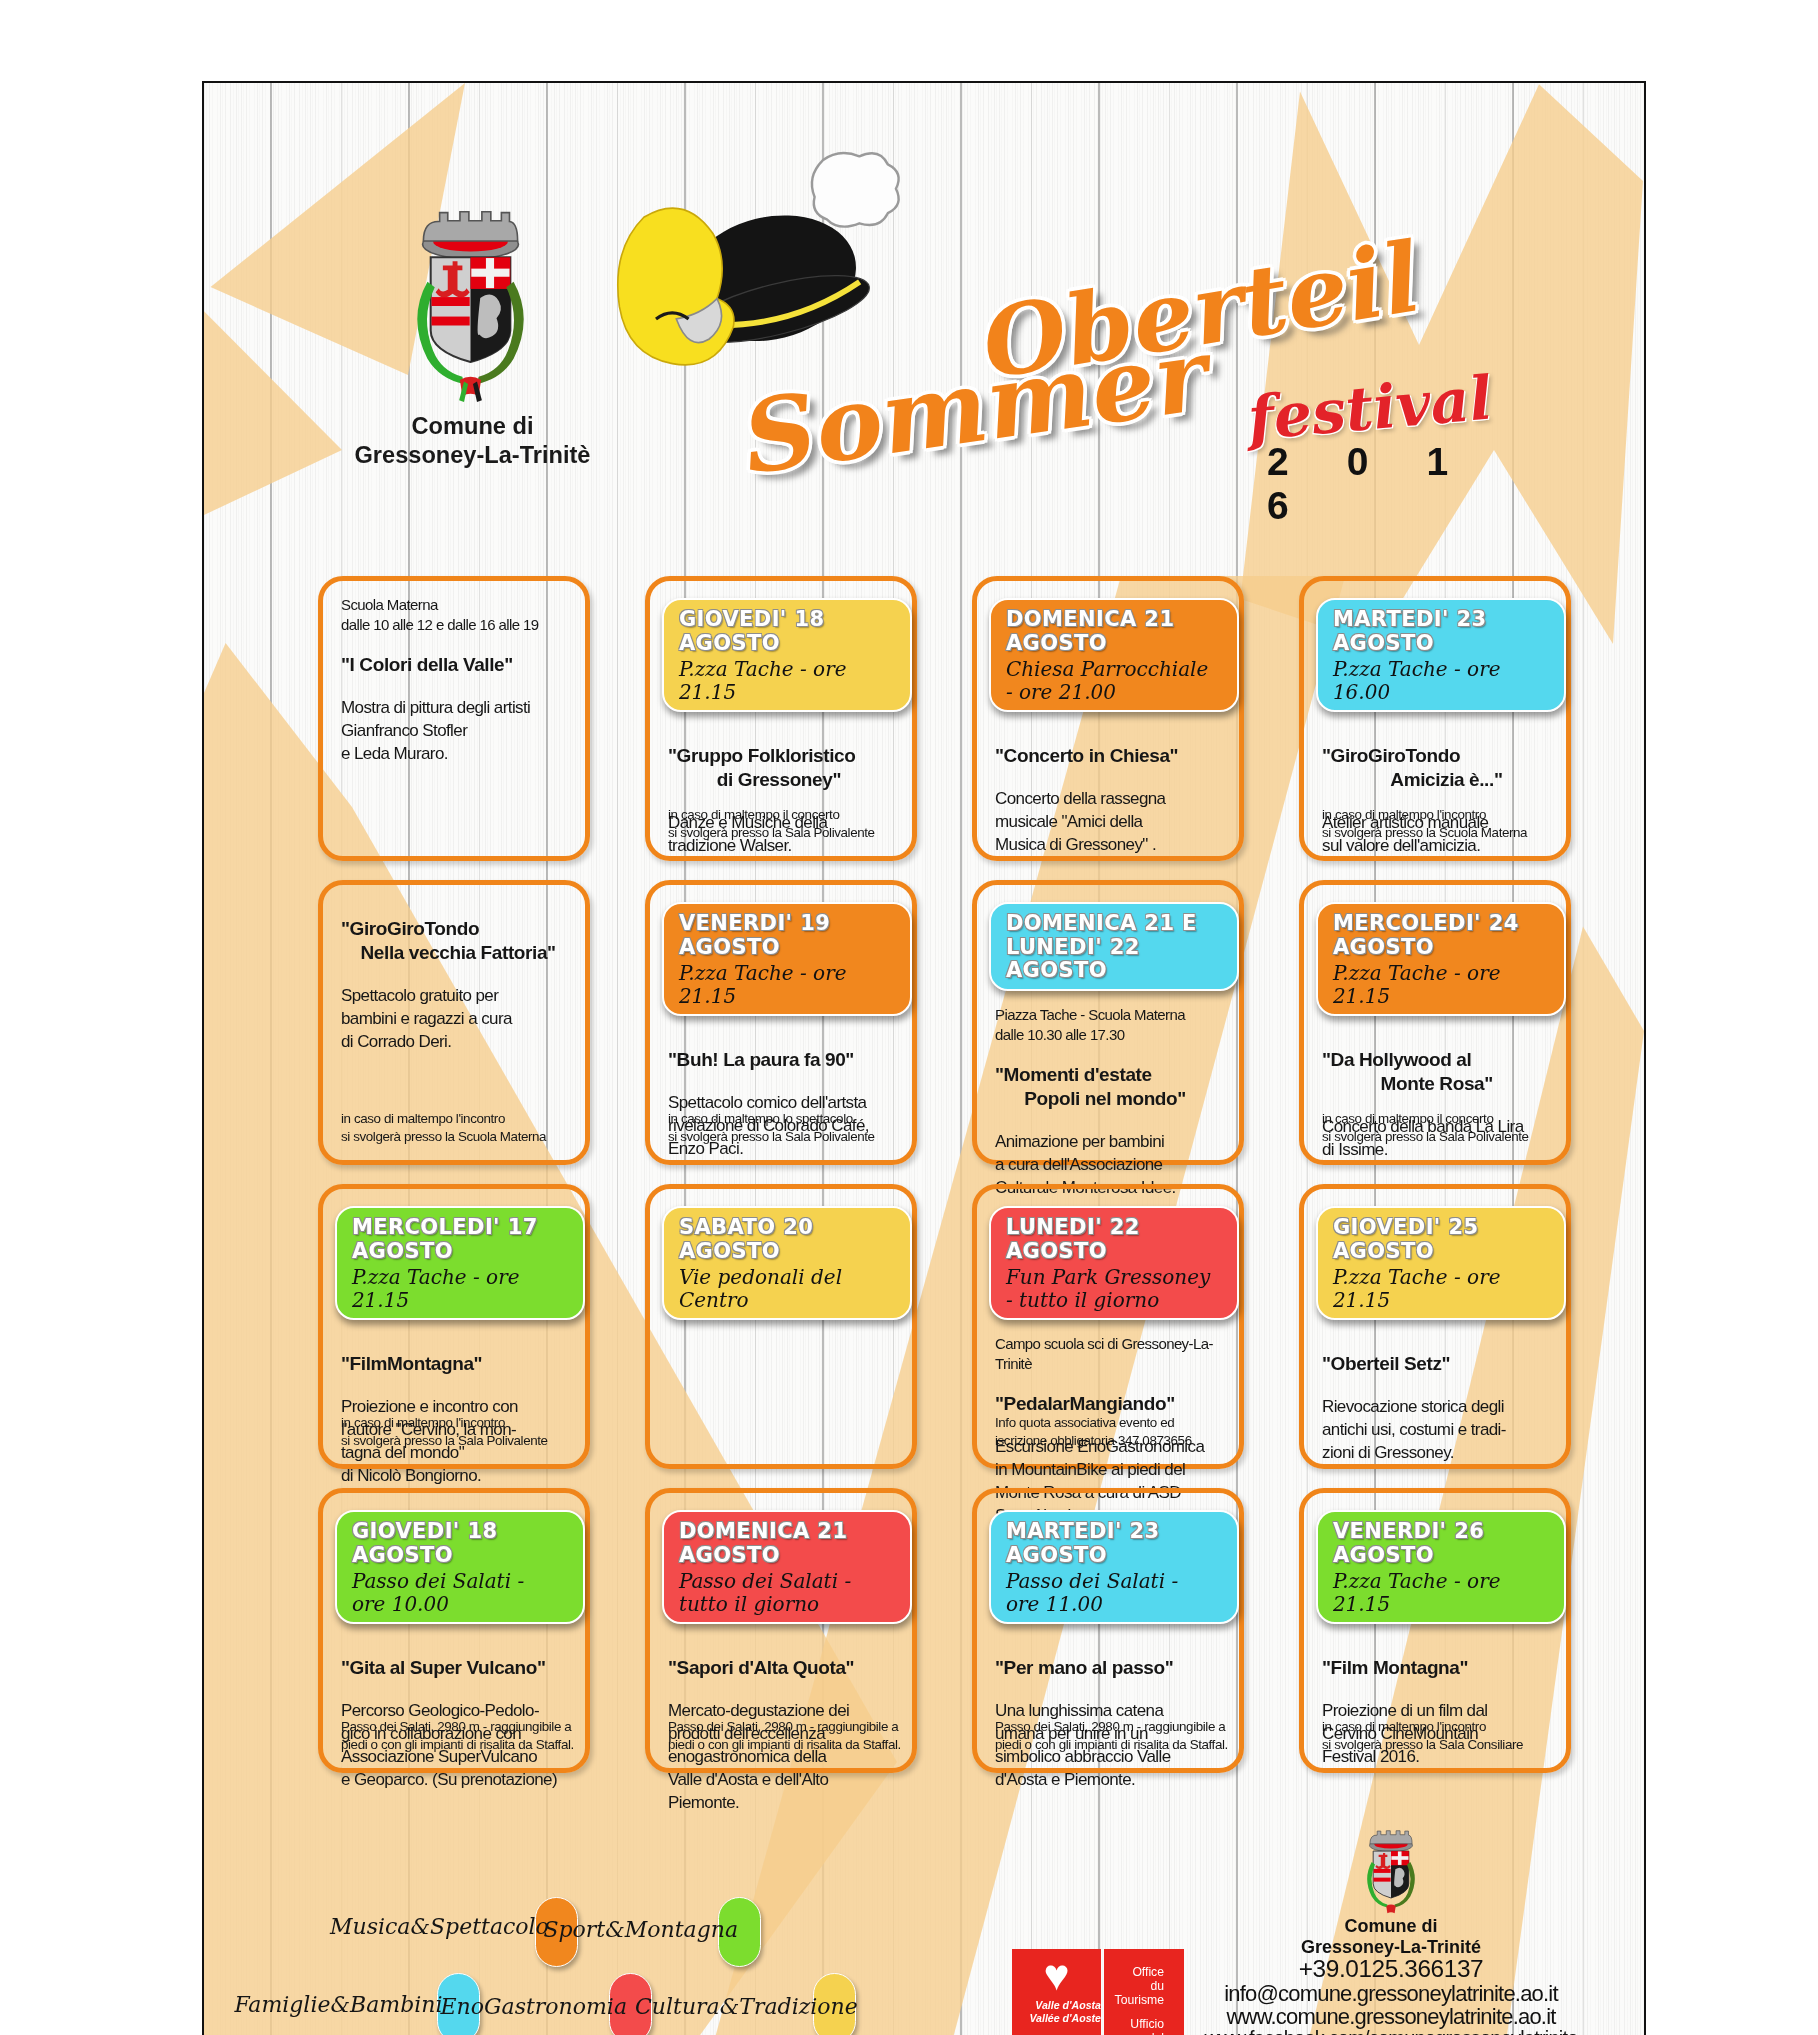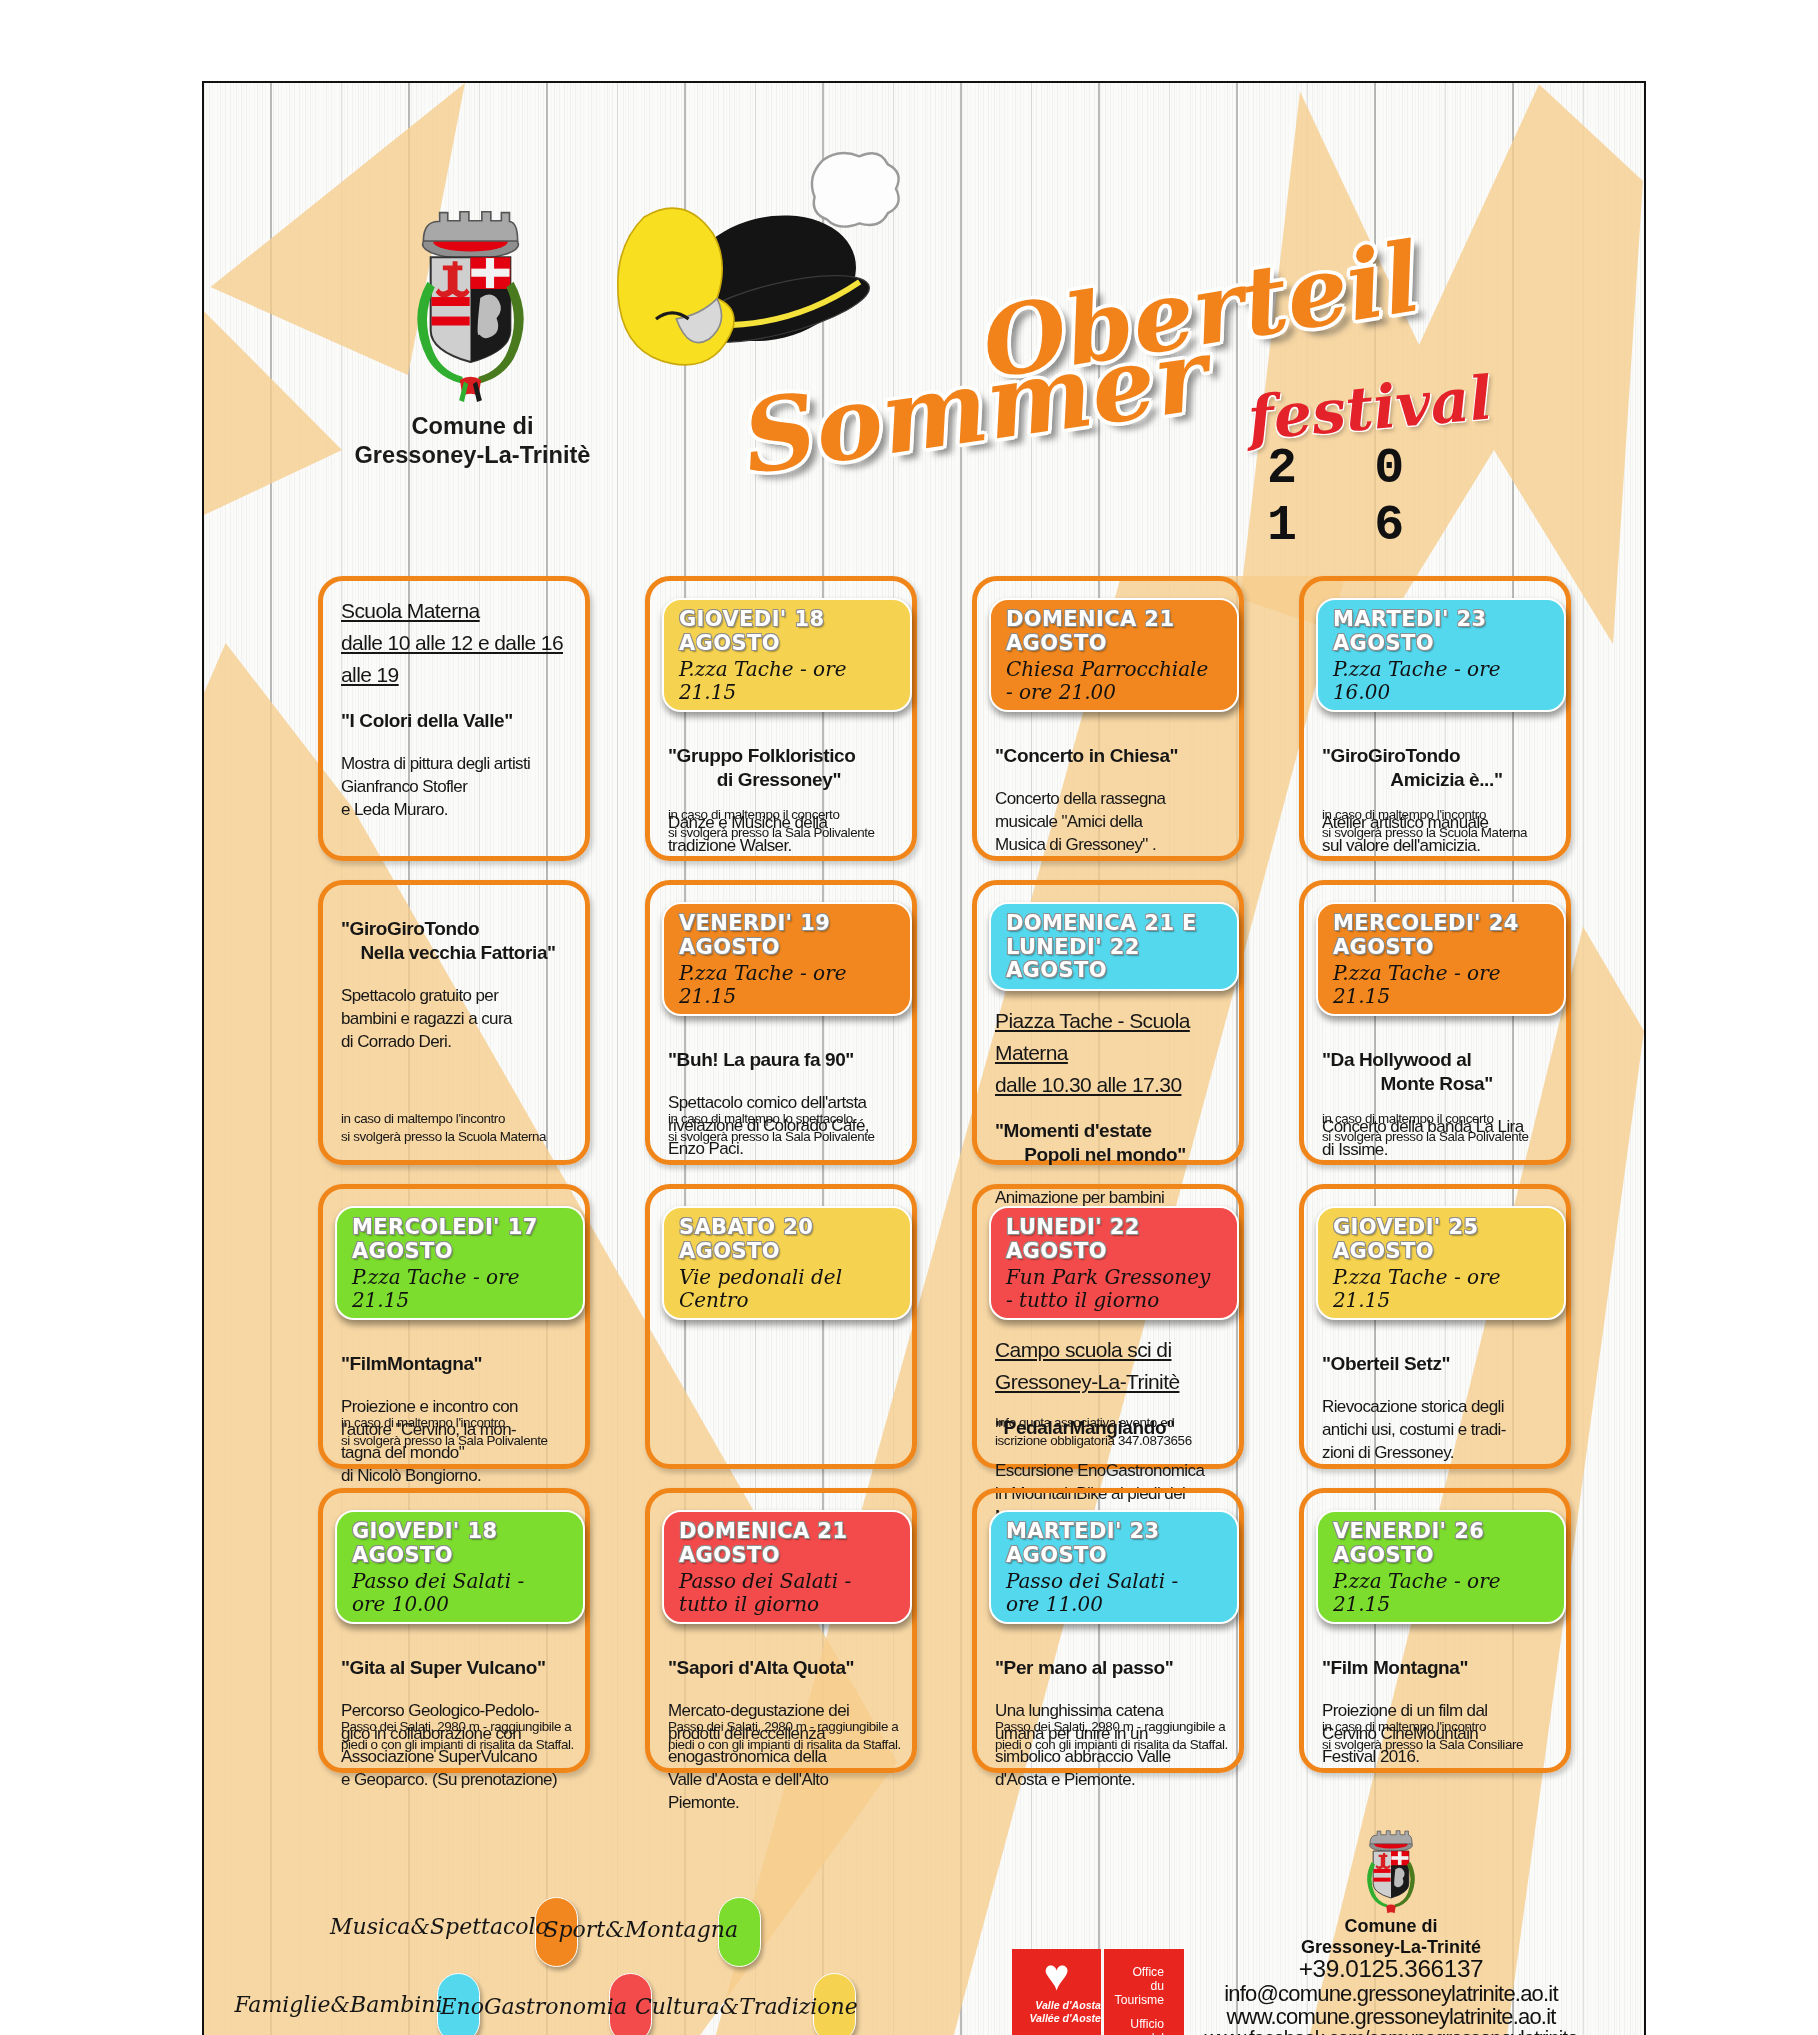--- a/index.html
+++ b/index.html
@@ -20,35 +20,35 @@
   
   .muni-name{position:absolute;left:63px;top:329px;width:411px;text-align:center;z-index:3;
              font-weight:bold;font-size:23.6px;line-height:28.5px;color:#1a1a1a;white-space:pre-line;}
   .big-word{position:absolute;z-index:4;text-align:center;font-family:"DejaVu Serif",serif;font-style:italic;font-weight:bold;color:#f2831b;
     text-shadow:-2.8px -2.8px 0 #fff,2.8px -2.8px 0 #fff,-2.8px 2.8px 0 #fff,2.8px 2.8px 0 #fff,0 -3.7px 0 #fff,0 3.7px 0 #fff,-3.7px 0 0 #fff,3.7px 0 0 #fff,7.3px 8.1px 6.5px rgba(60,60,60,0.55);}
   #word-oberteil{left:688px;top:171px;width:619px;font-size:96px;transform:rotate(-9deg);}
   #word-sommer{left:460px;top:264px;width:623px;font-size:100px;transform:rotate(-8deg);}
   #word-festival{position:absolute;z-index:4;left:997px;top:290px;width:338px;text-align:center;
     font-family:"DejaVu Serif",serif;font-style:italic;font-weight:bold;font-size:60px;color:#e32329;transform:rotate(-5deg);
     text-shadow:1.2px 1.2px 0 #fff,-1.2px 1.2px 0 #fff,2.4px 3.3px 4.1px rgba(0,0,0,0.25);}
-  #year-2016{position:absolute;z-index:4;left:1063px;top:357px;width:252px;font-family:Liberation Mono, monospace;
-    font-weight:bold;font-size:50px;letter-spacing:23.6px;color:#111;}
+  #year-2016{position:absolute;z-index:4;left:1063px;top:357px;width:252px;font-family:Liberation Sans, sans-serif;
+    font-weight:bold;font-size:39px;letter-spacing:23.6px;color:#111;}
 
   
   #events-grid{position:absolute;left:114px;top:493px;width:1253px;z-index:5;display:grid;
     grid-template-columns:repeat(4,272px);grid-template-rows:repeat(4,285px);column-gap:55px;row-gap:19px;}
   .card{position:relative;border:5.3px solid #f0851a;border-radius:25px;box-shadow:2.8px 3.7px 4.9px rgba(0,0,0,0.18);}
   .badge{display:inline-block;margin:17px 0 0 12.2px;max-width:228px;border:2.8px solid #fff;border-radius:19px;
     padding:8.1px 19.5px 6.5px 14.7px;box-shadow:1.6px 4.9px 6.5px rgba(0,0,0,0.38);}
   .badge-title{font-family:"DejaVu Sans",sans-serif;font-weight:bold;font-size:21px;line-height:23.6px;color:#fff;
     letter-spacing:0.4px;white-space:pre-line;
     text-shadow:-0.8px -0.8px 0 #8d8d8d,0.8px -0.8px 0 #8d8d8d,-0.8px 0.8px 0 #8d8d8d,1.2px 1.2px 0 #8d8d8d,1.6px 2px 1.6px rgba(0,0,0,0.35);}
   .badge-venue{font-family:"DejaVu Serif",serif;font-style:italic;font-size:20px;line-height:23px;color:#111;margin-top:2.4px;white-space:pre-line;}
   .card-body{padding:14px 11.4px 0 18px;color:#161616;}
-  .pre{font-size:21px;line-height:32px;letter-spacing:-0.6px;white-space:pre-line;text-decoration:underline;}
+  .pre{font-size:15px;line-height:20px;letter-spacing:-0.6px;white-space:pre-line;}
   .etitle{margin:18px 0 0 0;font-size:19px;line-height:23.6px;font-weight:bold;letter-spacing:-0.4px;white-space:pre-wrap;}
   .edesc{margin:19.5px 0 0 0;font-size:17px;line-height:23px;letter-spacing:-0.6px;white-space:pre-line;}
   .note{position:absolute;left:18px;right:9.8px;bottom:14px;font-size:13.4px;line-height:18px;letter-spacing:-0.4px;white-space:pre-line;color:#161616;}
 
   
   .lg-label{position:absolute;z-index:7;font-family:"DejaVu Serif",serif;font-style:italic;font-size:22px;color:#151515;text-align:right;}
   .lg-pill{position:absolute;z-index:6;width:41px;height:68px;border-radius:22.4px;border:1.6px solid #fff;box-shadow:2px 3.3px 4.1px rgba(0,0,0,0.3);}
   #lgl-0{left:126px;top:1831px;width:204px;} #lgp-0{left:331px;top:1814px;}
   #lgl-1{left:330px;top:1834px;width:204px;} #lgp-1{left:514px;top:1814px;}
   #lgl-2{left:30.5px;top:1909px;width:204px;}  #lgp-2{left:233px;top:1890px;}

